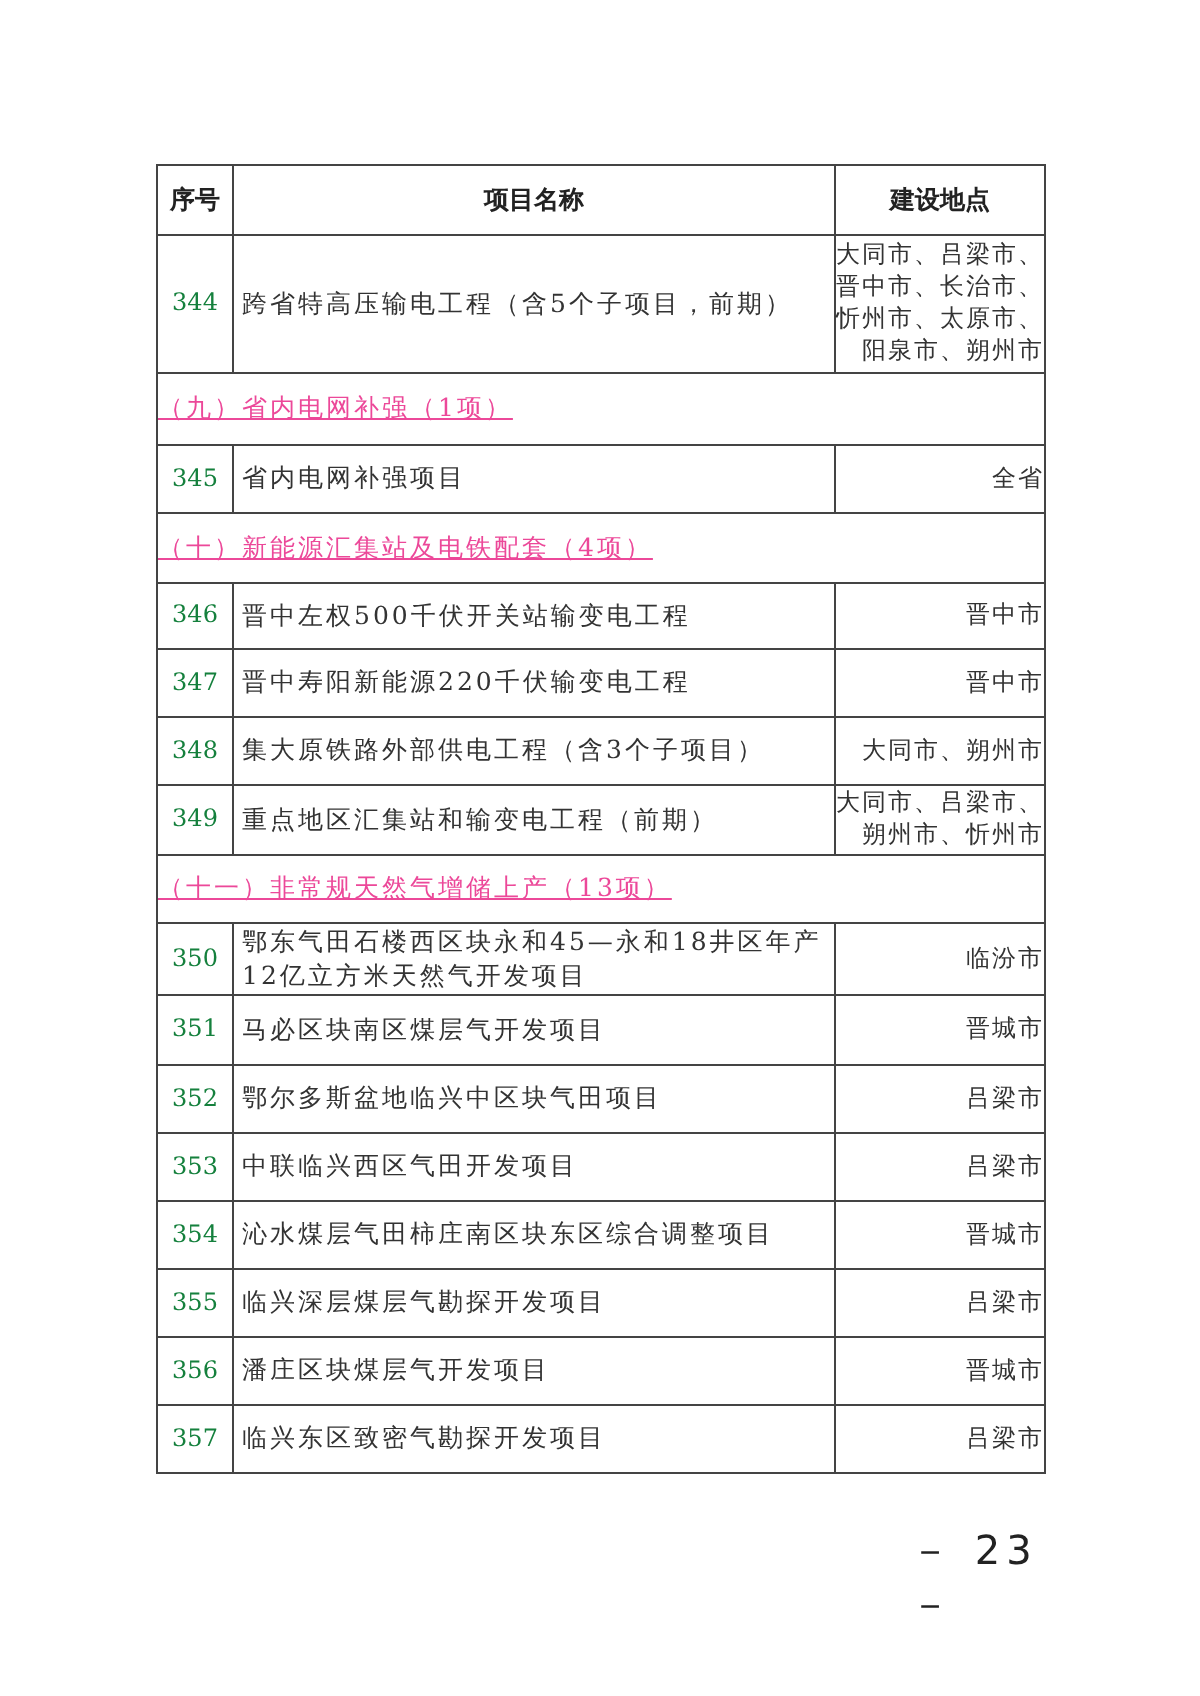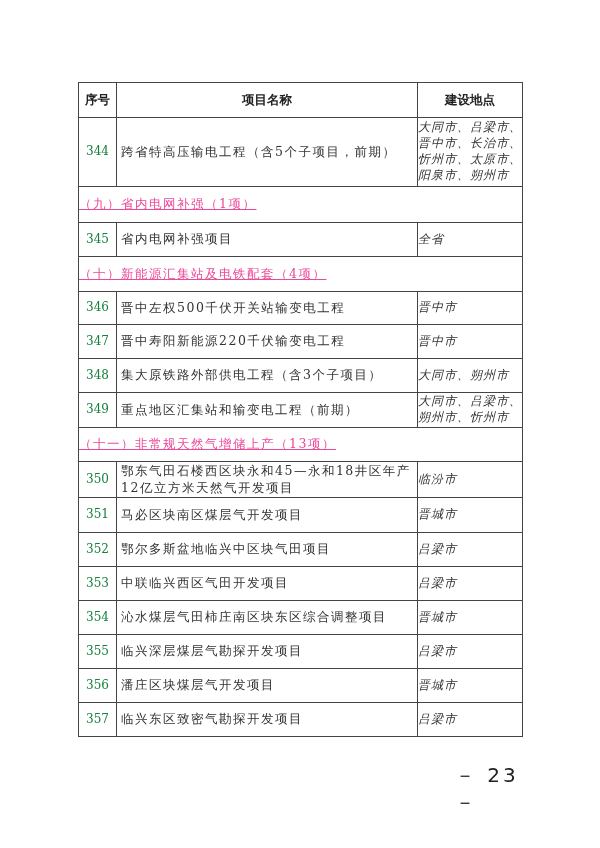--- a/index.html
+++ b/index.html
@@ -8,21 +8,21 @@
   .page { position: absolute; left: 0; top: 0; width: 548px; height: 848px; }
   table.proj { position: absolute; left: 78px; top: 82px; width: 444px;
                border-collapse: collapse; table-layout: fixed; }
   table.proj td, table.proj th { border: 1.2px solid #444; padding: 0; font-size: 12.5px;
                font-weight: normal; vertical-align: middle; line-height: 1.32; }
   col.c1 { width: 38px; } col.c2 { width: 301px; } col.c3 { width: 105px; }
   th { font-family: "DejaVu Sans", "Liberation Sans", sans-serif; font-weight: bold !important;
        color: #222; text-align: center; }
   .num { text-align: center; color: #15803d; font-size: 12px !important; }
   .name { padding-left: 4px !important; padding-right: 4px !important; letter-spacing: 1.5px; }
-  .loc { text-align: left; letter-spacing: 1px; font-size: 12px !important; font-style: italic; }
+  .loc { text-align: right; letter-spacing: 1px; font-size: 12px !important; }
   .sect td { padding-left: 4px; font-weight: bold; color: #ec4899; letter-spacing: 1.5px; text-decoration: underline; }
   .pagenum { position: absolute; left: 455px; top: 762px; font-size: 20px;
              font-family: "DejaVu Sans", "Liberation Sans", sans-serif; color: #222; letter-spacing: 3px; }
 </style>
 </head>
 <body>
 
 <div class="page">
   <table class="proj">
     <colgroup>

